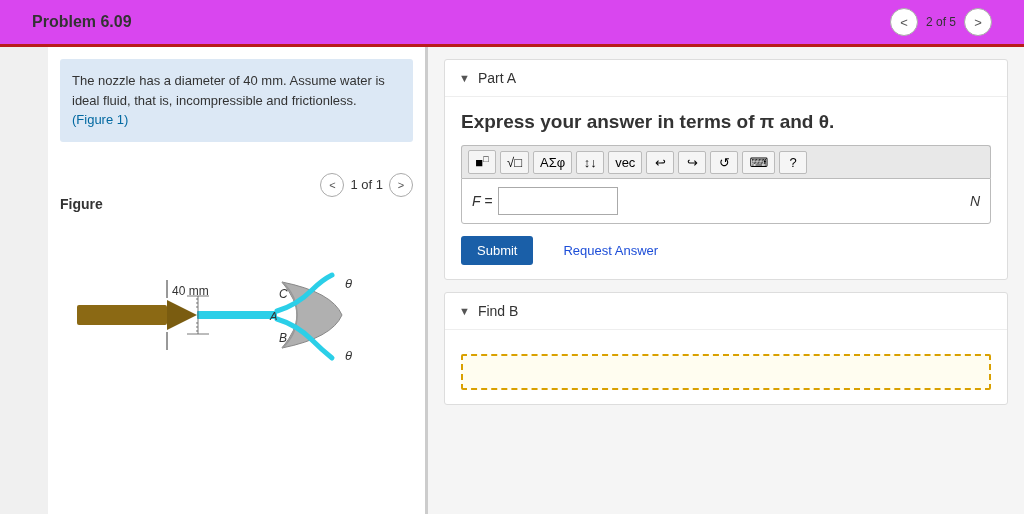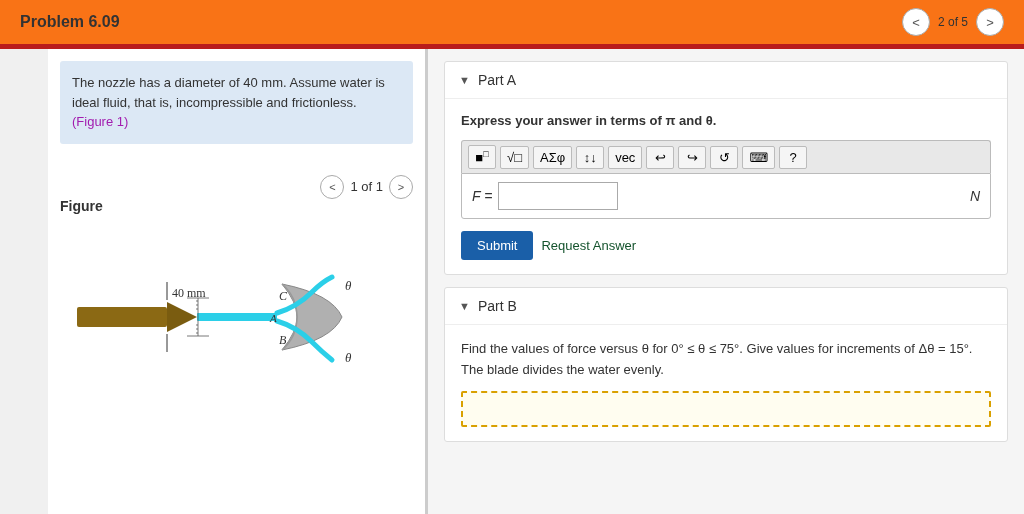--- a/index.html
+++ b/index.html
@@ -1,21 +1,21 @@
 <!DOCTYPE html>
 <html><head>
   <meta charset="utf-8">
   <style>
     * { box-sizing: border-box; margin: 0; padding: 0; }
     body { font-family: Arial, sans-serif; font-size: 14px; background: #f0f0f0; color: #333; }
 
     .top-bar {
-      background: #f97316;
-      border-bottom: 5px solid #b91c1c;
-      padding: 8px 20px;
+      background: #d946ef;
+      border-bottom: 3px solid #b91c1c;
+      padding: 8px 32px;
       display: flex;
       align-items: center;
       justify-content: space-between;
     }
     .top-bar .problem-title {
       font-size: 16px;
       font-weight: bold;
     }
     .nav-controls {
       display: flex;
@@ -58,21 +58,21 @@
     }
     .problem-text-box {
       background: #dce8f5;
       margin: 12px 12px 0 12px;
       padding: 12px;
       border-radius: 3px;
       font-size: 13px;
       line-height: 1.5;
     }
     .problem-text-box a {
-      color: #a21caf;
+      color: #0369a1;
       text-decoration: none;
     }
     .figure-section {
       margin-top: 16px;
       padding: 0 12px;
     }
     .figure-header {
       display: flex;
       align-items: center;
       justify-content: space-between;
@@ -107,21 +107,20 @@
       text-align: right;
     }
     .figure-image-area {
       width: 100%;
       height: 200px;
       display: flex;
       align-items: flex-end;
       justify-content: center;
       position: relative;
       overflow: hidden;
-      font-family: Liberation Serif, serif;
     }
 
     
     .right-panel {
       flex: 1;
       background: #f5f5f5;
       overflow-y: auto;
       padding: 12px 16px;
     }
 
@@ -150,21 +149,21 @@
     .part-body {
       padding: 14px 16px;
     }
     .part-body p {
       font-size: 13px;
       line-height: 1.6;
       margin-bottom: 10px;
     }
     .part-body .express-line {
       font-weight: bold;
-      font-size: 13px;
+      font-size: 19px;
       margin-bottom: 12px;
     }
 
     
     .math-toolbar {
       display: flex;
       align-items: center;
       gap: 4px;
       background: #e8e8e8;
       border: 1px solid #bbb;
@@ -207,37 +206,38 @@
     }
     .math-unit {
       margin-left: auto;
       font-style: italic;
       font-size: 14px;
     }
 
     .action-row {
       display: flex;
       align-items: center;
-      gap: 8px;
+      gap: 14px;
       margin-top: 4px;
     }
     .submit-btn {
       background: #1a5fa8;
       color: #fff;
       border: none;
       padding: 7px 16px;
       border-radius: 3px;
       font-size: 13px;
       cursor: pointer;
     }
     .request-answer-link {
-      color: #14532d;
+      color: #1d4ed8;
       text-decoration: none;
       font-size: 13px;
       cursor: pointer;
+      margin-left: 16px;
     }
 
     
     .part-b-text {
       font-size: 13px;
       line-height: 1.6;
     }
     .part-b-dotted-box {
       border: 2px dashed #d9a000;
       background: #fffdf0;
@@ -353,22 +353,21 @@
         <div class="action-row">
           <button class="submit-btn">Submit</button>
           <a class="request-answer-link" href="#">Request Answer</a>
         </div>
       </div>
     </div>
 
     <div class="part-section">
       <div class="part-header">
         <span class="collapse-arrow">▼</span>
-        <span class="part-title">Part B</span>
+        <span class="part-title">Find B</span>
       </div>
       <div class="part-body">
-        <p class="part-b-text">Find the values of force versus θ for 0° ≤ θ ≤ 75°. Give values for increments of Δθ = 15°. The blade divides the water evenly.</p>
         <div class="part-b-dotted-box"></div>
       </div>
     </div>
 
   </div>
 </div>
 
 </body></html>

